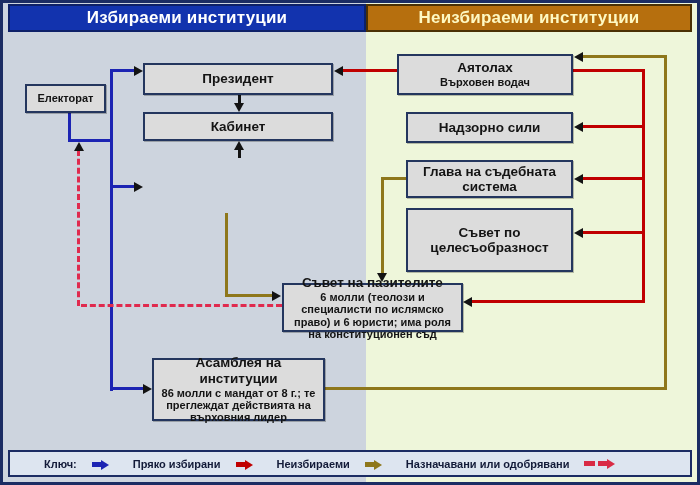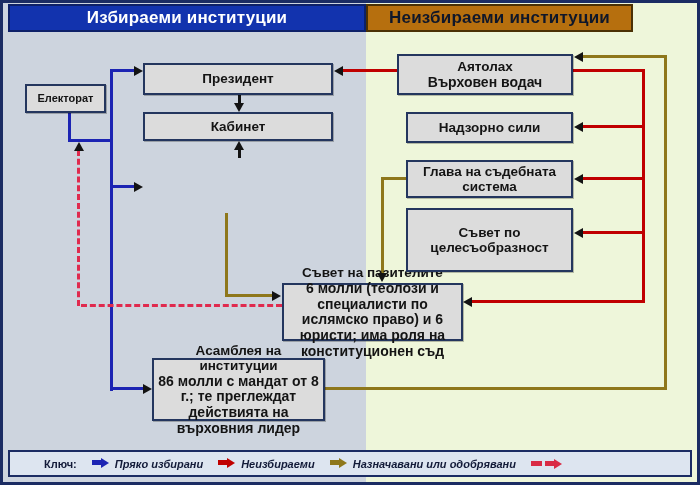--- a/index.html
+++ b/index.html
@@ -10,30 +10,30 @@
   }
   .bg-left  { position:absolute; left:3px;  top:3px; width:363px; height:479px; background:#cdd4de; }
   .bg-right { position:absolute; left:366px; top:3px; width:331px; height:479px; background:#eef6da; }
 
   .hdr {
     position:absolute; top:4px; height:28px;
     display:flex; align-items:center; justify-content:center;
     font-size:17px; font-weight:bold; letter-spacing:0.2px;
   }
   .hdr-left  { left:8px;  width:358px; background:#1233ae; color:#ffffff; border:2px solid #0d2068; }
-  .hdr-right { left:366px; width:267px; background:#b66f0e; color:#0f172a; border:2px solid #4a3004; }
+  .hdr-right { left:366px; width:326px; background:#b66f0e; color:#fef9c3; border:2px solid #4a3004; }
 
   .box {
     position:absolute; background:#dcdcdc; border:2px solid #24365e;
     display:flex; flex-direction:column; align-items:center; justify-content:center;
     text-align:center; color:#141414; padding:1px 3px;
     box-shadow:1px 1px 0 rgba(0,0,0,0.25);
   }
   .box-title { font-size:13.5px; font-weight:bold; line-height:1.12; }
-  .box-sub   { font-size:14px;  font-weight:bold; line-height:1.12; margin-top:1px; }
+  .box-sub   { font-size:11px;  font-weight:bold; line-height:1.12; margin-top:1px; }
 
   .seg { position:absolute; }
   .h { height:3px; } .v { width:3px; }
   .c-blue  { background:#1c24b3; }
   .c-red   { background:#c00000; }
   .c-olive { background:#8e771b; }
   .c-black { background:#131313; }
   .dash-h { border-top:3px dashed #e02a4e; height:0; }
   .dash-v { border-left:3px dashed #e02a4e; width:0; }
 
@@ -42,21 +42,21 @@
   .ah-l { border-width:5px 9px 5px 0; border-right-color:#131313; }
   .ah-d { border-width:9px 5px 0 5px; border-top-color:#131313; }
   .ah-u { border-width:0 5px 9px 5px; border-bottom-color:#131313; }
 
   .legend {
     position:absolute; left:8px; top:450px; width:684px; height:27px;
     background:#dde5f0; border:2px solid #1b2c63;
     display:flex; align-items:center; gap:15px; padding-left:34px;
     font-size:11px; font-weight:bold; color:#121a38; white-space:nowrap;
   }
-  .lg-item { display:inline-flex; align-items:flex-start; gap:6px;font-style:italic; }
+  .lg-item { display:inline-flex; align-items:flex-end; gap:24px; }
   .glyph { display:inline-flex; align-items:center; }
   .glyph .shaft { width:9px; height:5px; display:inline-block; }
   .glyph .head  { width:0; height:0; border:5px solid transparent; border-right-width:0; border-left-width:8px; display:inline-block; }
   .glyph .dash  { width:11px; height:5px; display:inline-block; margin-right:3px; }
   .g-blue  .shaft { background:#1c24b3; } .g-blue  .head { border-left-color:#1c24b3; }
   .g-red   .shaft { background:#c00000; } .g-red   .head { border-left-color:#c00000; }
   .g-olive .shaft { background:#8e771b; } .g-olive .head { border-left-color:#8e771b; }
   .g-pink  .shaft { background:#d92b45; } .g-pink  .head { border-left-color:#d92b45; }
   .g-pink  .dash  { background:#d92b45; }
 </style>
@@ -119,21 +119,21 @@
 
   <div class="box" style="left:143px;top:112px;width:190px;height:29px">
     <div class="box-title">Кабинет</div>
   </div>
 
   <div class="box" style="left:143px;top:63px;width:190px;height:32px">
     <div class="box-title">Президент</div>
   </div>
 
 
-  <div class="box" style="left:282px;top:283px;width:181px;height:58px">
+  <div class="box" style="left:282px;top:283px;width:181px;height:49px">
     <div class="box-title">Съвет на пазителите</div>
     <div class="box-sub">6 молли (теолози и специалисти по ислямско право) и 6 юристи; има роля на конституционен съд</div>
   </div>
 
   <div class="box" style="left:152px;top:358px;width:173px;height:63px">
     <div class="box-title">Асамблея на институции</div>
     <div class="box-sub">86 молли с мандат от 8 г.; те преглеждат действията на върховния лидер</div>
   </div>
 
   <div class="box" style="left:397px;top:54px;width:176px;height:41px">

